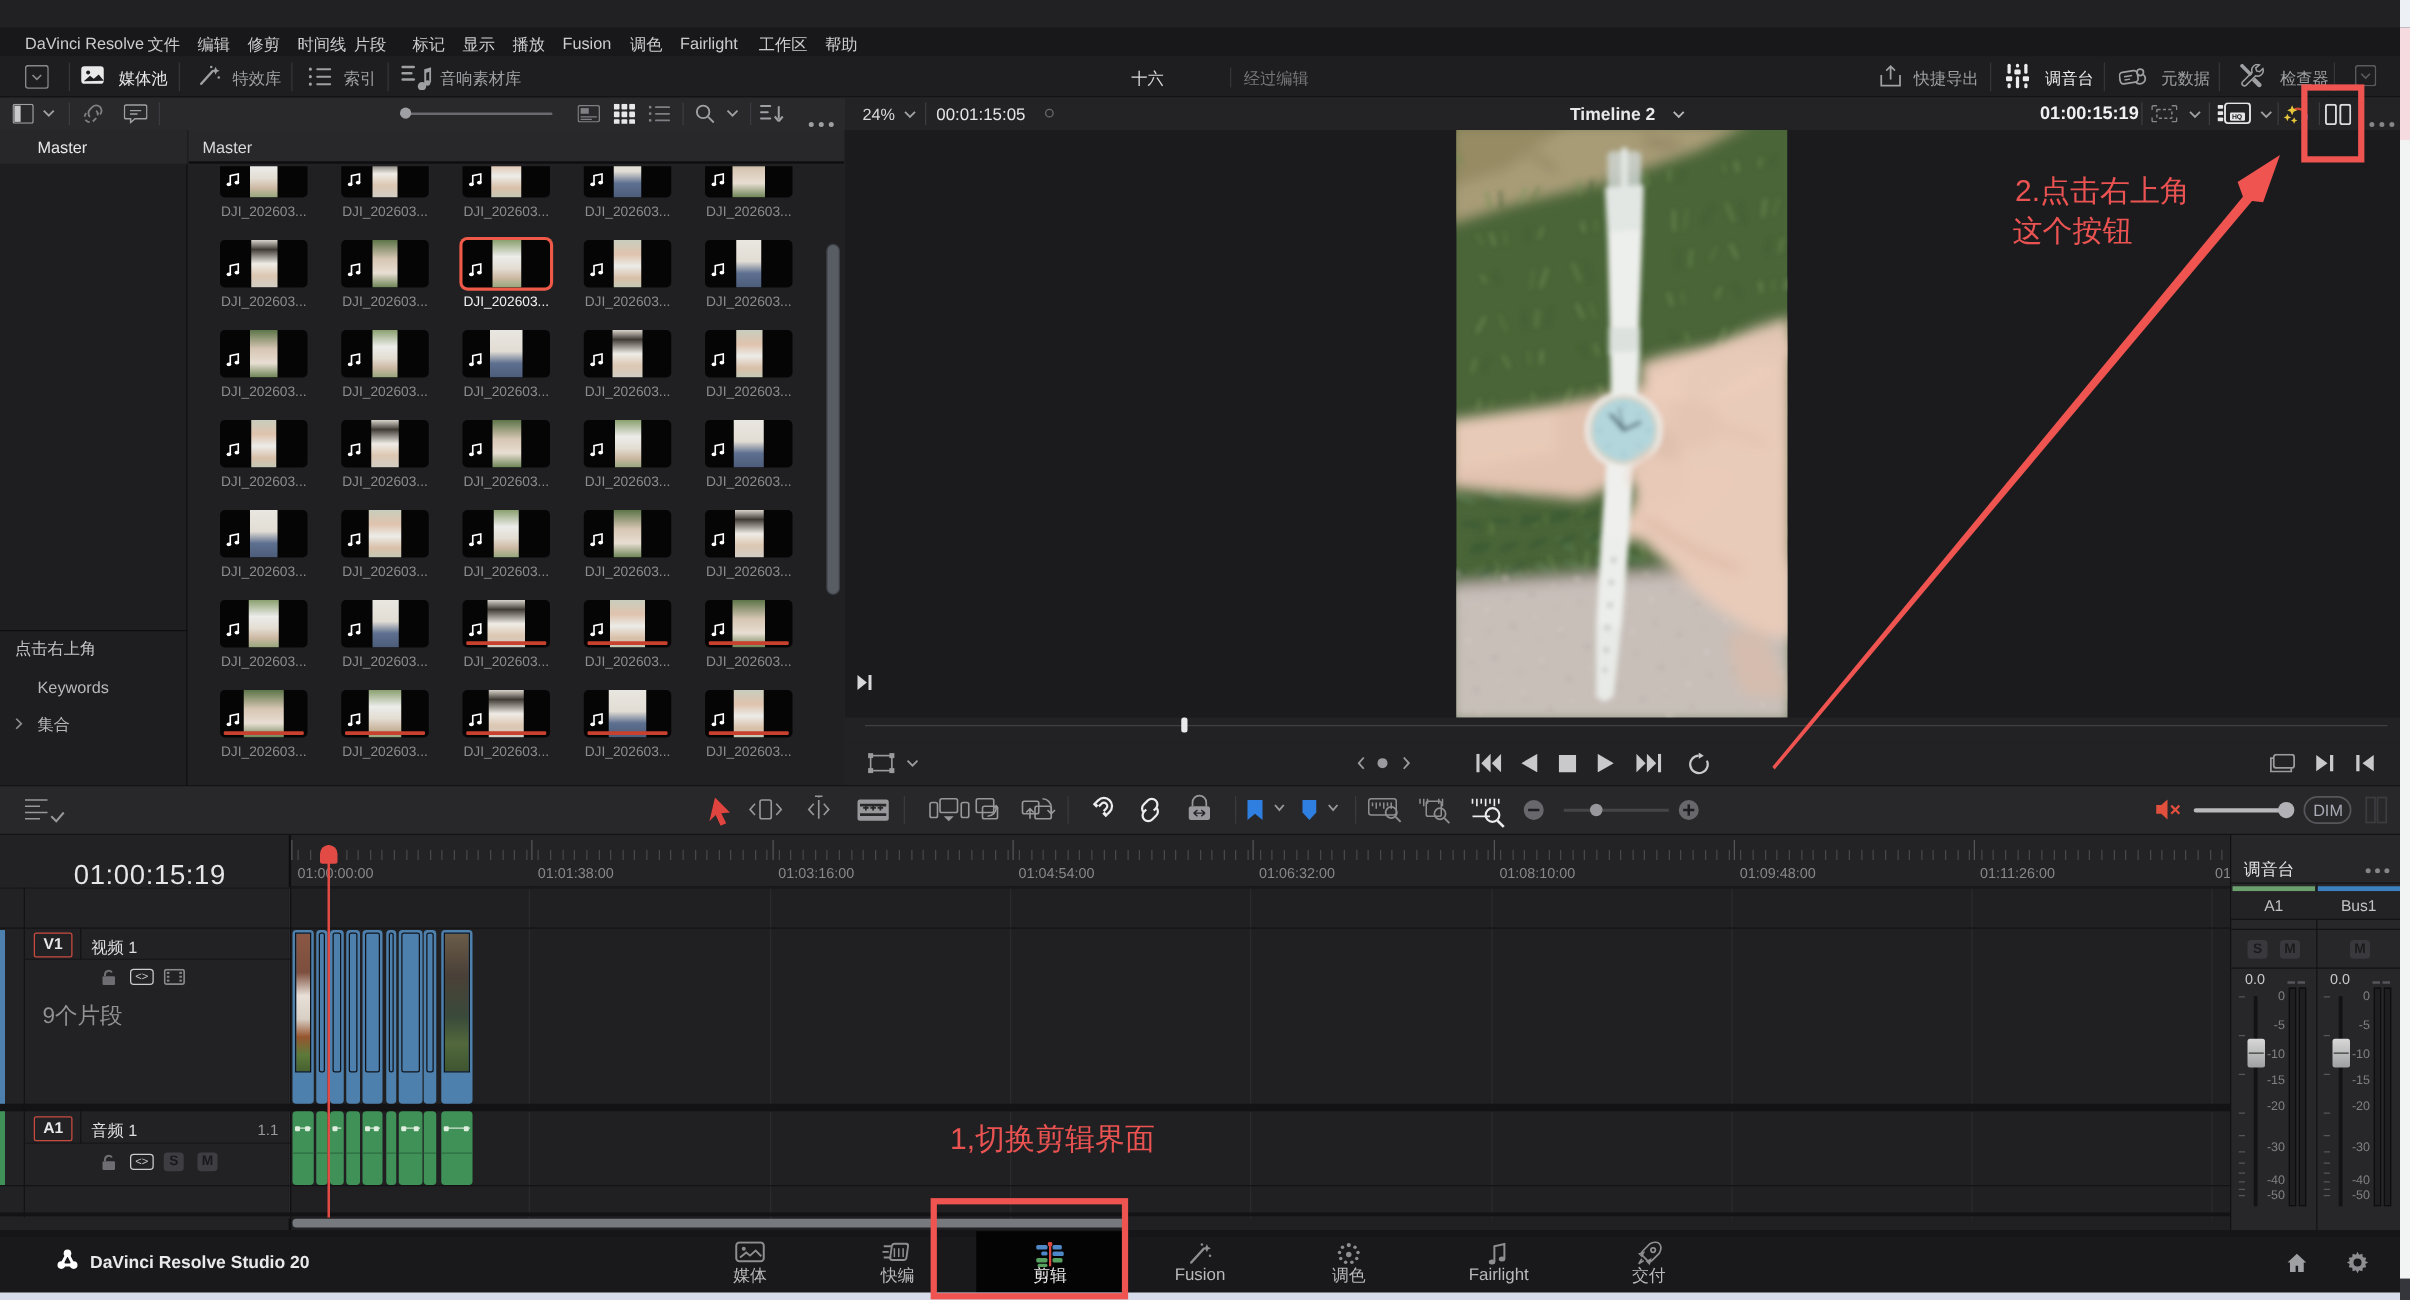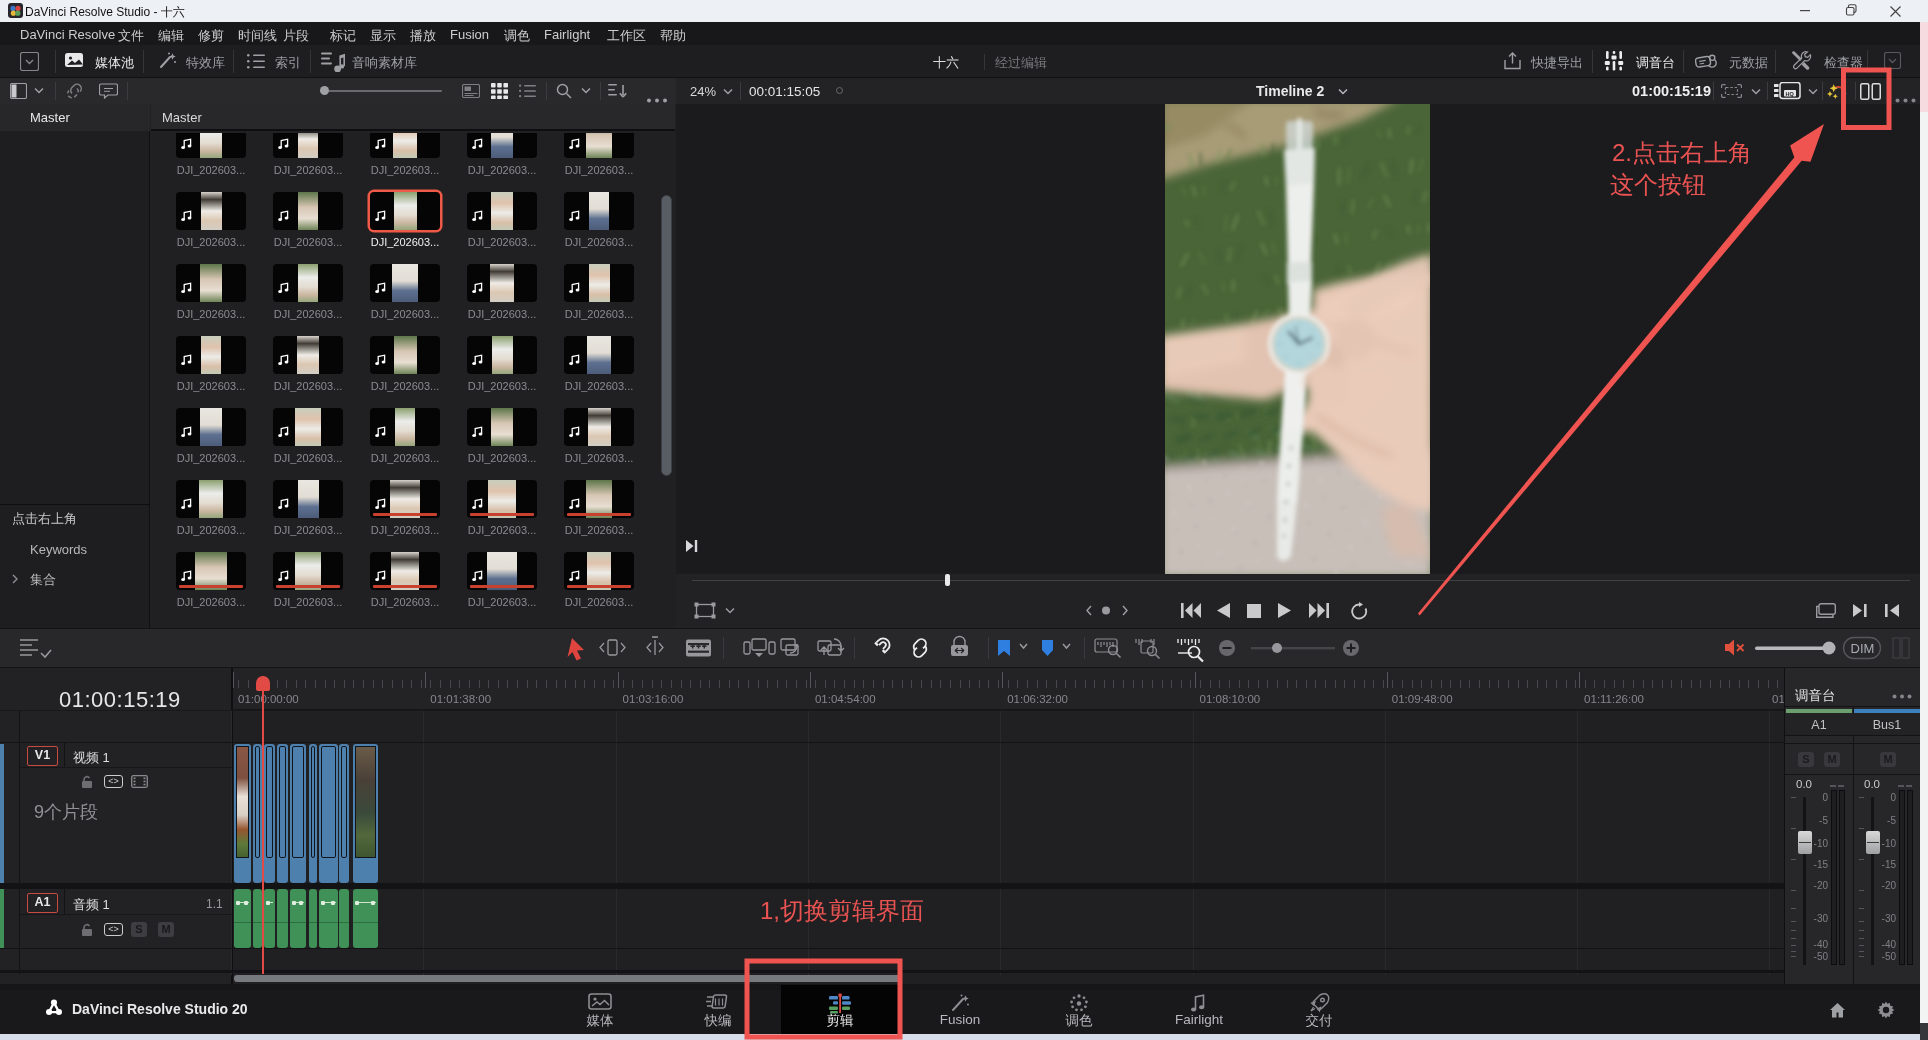--- a/index.html
+++ b/index.html
@@ -70,39 +70,20 @@
 .tab .tl{position:absolute;left:0;right:0;top:22px;font-size:13.5px;color:#b9b9bd;}
 #seltab{position:absolute;left:781px;top:-5px;width:117px;height:49px;background:#040404;}
 #taskbar{position:absolute;left:0;top:1034px;width:1920px;height:6px;background:#d7dcea;}
 
 #sliver{position:absolute;left:1920px;top:0;width:8px;height:1040px;background:#363c48;}
 
 #anno{position:absolute;left:0;top:0;width:1928px;height:1040px;pointer-events:none;}
 </style></head><body>
 <div id="app">
 
-<div id="titlebar">
-  <div class="ticon"><svg width="15" height="15" viewBox="0 0 15 15">
-          <circle cx="5" cy="5.4" r="2.6" fill="#3a76c8"></circle>
-          <circle cx="10" cy="5.4" r="2.6" fill="#d8423f"></circle>
-          <circle cx="5.4" cy="10.2" r="2.6" fill="#e8b83a"></circle>
-          <circle cx="9.8" cy="10.2" r="2.6" fill="#58a05a"></circle>
-        </svg></div>
-  <div class="ttext">DaVinci Resolve Studio - 十六</div>
-  <svg class="winbtn" style="left:1783px" width="44" height="22">
-        <rect x="17" y="10" width="10" height="1.2" fill="#444"></rect>
-      </svg>
-  <svg class="winbtn" style="left:1828px" width="44" height="22">
-        <rect x="18.5" y="7.5" width="7.5" height="7.5" fill="none" stroke="#444" stroke-width="1.1" rx="1.5"></rect>
-        <path d="M20.5 7.5 v-1.4 a1.4 1.4 0 0 1 1.4-1.4 h4.7 a1.4 1.4 0 0 1 1.4 1.4 v4.7 a1.4 1.4 0 0 1-1.4 1.4 h-1.4" fill="none" stroke="#444" stroke-width="1.1"></path>
-      </svg>
-  <svg class="winbtn" style="left:1873px" width="44" height="22">
-        <path d="M17.5 6.5 L27.5 16.5 M27.5 6.5 L17.5 16.5" stroke="#444" stroke-width="1.2"></path>
-      </svg>
-</div>
 
 <div id="menubar">
   <span style="left:20px">DaVinci Resolve</span>
       <span style="left:118px">文件</span>
       <span style="left:158px">编辑</span>
       <span style="left:198px">修剪</span>
       <span style="left:238px">时间线</span>
       <span style="left:283px">片段</span>
       <span style="left:330px">标记</span>
       <span style="left:370px">显示</span>
@@ -152,21 +133,21 @@
           <rect x="0" y="1.5" width="11" height="2" rx="1"></rect>
           <rect x="0" y="6.5" width="9" height="2" rx="1"></rect>
           <rect x="0" y="11.5" width="11" height="2" rx="1"></rect>
           <path d="M14 18 a2.6 2.6 0 1 0 5.2 0 a2.6 2.6 0 1 0 -5.2 0 M19.2 18 V5 l4-1.2 V15" stroke="#9fa0a3" stroke-width="1.6" fill="none"></path>
           <circle cx="16.6" cy="18" r="2.4"></circle>
           <circle cx="21" cy="15.4" r="2.2"></circle>
           <path d="M18.9 5.2 l4.3-1.4 v2.4 l-4.3 1.4z"></path>
         </g>
       </svg>
   <div class="lbl" style="left:352px">音响素材库</div>
-  <div class="lbl on" style="left:933px;color:#dcdcde">十六</div>
+  <div class="lbl on" style="left:905px;color:#dcdcde">十六</div>
   <div class="sep" style="left:984px;height:16px;top:9px"></div>
   <div class="lbl" style="left:995px;color:#77777b">经过编辑</div>
 
   <svg class="abs" style="left:1502px;top:6px" width="21" height="21" viewBox="0 0 21 21">
         <g stroke="#9fa0a3" stroke-width="1.4" fill="none">
           <path d="M3 9 v8.5 h15 V9"></path>
           <path d="M10.5 12.5 V2.5 M7 5.5 l3.5-3.5 3.5 3.5"></path>
         </g>
       </svg>
   <div class="lbl" style="left:1531px">快捷导出</div>

